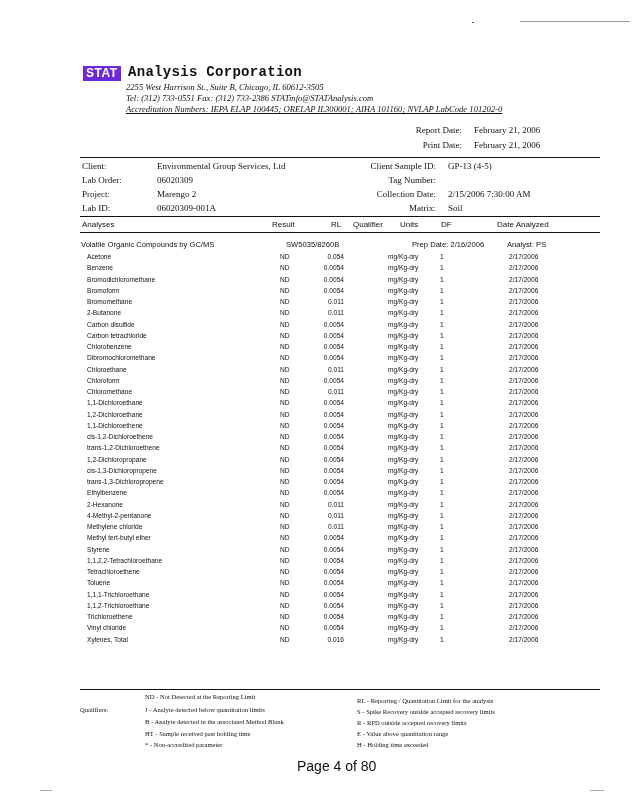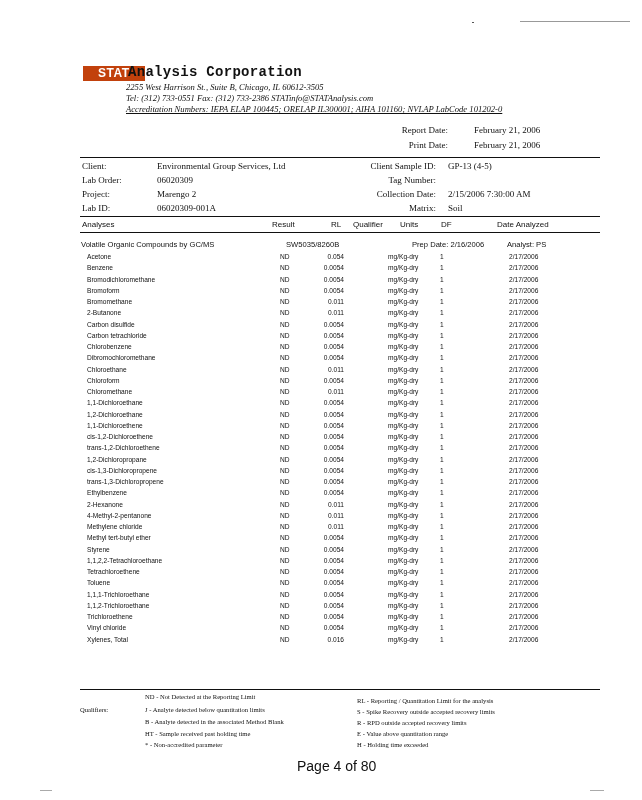--- a/index.html
+++ b/index.html
@@ -1,22 +1,22 @@
 <!DOCTYPE html>
 <html><head>
 <meta charset="utf-8">
 <style>
   html, body { margin: 0; padding: 0; background: #ffffff; }
   body { width: 642px; height: 800px; position: relative; overflow: hidden; color: #111; font-family: "Liberation Sans", sans-serif; }
   .abs { position: absolute; }
-  .logo-box { left: 83px; top: 66px; background: #c2410c; color: #fff; font-family: "Liberation Sans", sans-serif; font-size: 12px; font-weight: bold; padding: 1px 15px; letter-spacing: 0.5px; line-height: 13px; }
+  .logo-box { left: 83px; top: 66px; background: #6d28d9; color: #fff; font-family: "Liberation Sans", sans-serif; font-size: 12px; font-weight: bold; padding: 1px 3px; letter-spacing: 0.5px; line-height: 13px; }
   .company { left: 128px; top: 64px; font-family: Liberation Mono, monospace; font-weight: bold; font-size: 14px; letter-spacing: 0.3px; }
   .addr { left: 126px; font-family: "Liberation Serif", serif; font-style: italic; font-size: 8.6px; white-space: nowrap; }
   .dates { font-family: "Liberation Serif", serif; font-size: 9px; white-space: nowrap; }
-  .dates .lbl { position: absolute; right: 14px; text-align: right; }
+  .dates .lbl { position: absolute; right: 0; text-align: right; }
   .hr { position: absolute; left: 80px; width: 520px; height: 1px; background: #111; }
   .info { font-family: "Liberation Serif", serif; font-size: 9px; white-space: nowrap; }
   .colhead { font-family: "Liberation Sans", sans-serif; font-size: 8px; white-space: nowrap; }
   .row { position: absolute; left: 0; width: 642px; height: 11px; font-family: "Liberation Sans", sans-serif; font-size: 6.6px; white-space: nowrap; }
   .row span { position: absolute; top: 0; }
   .c-name { left: 87px; }
   .c-res { left: 280px; }
   .c-rl { left: 300px; width: 44px; text-align: right; }
   .c-unit { left: 388px; }
   .c-df { left: 440px; }

